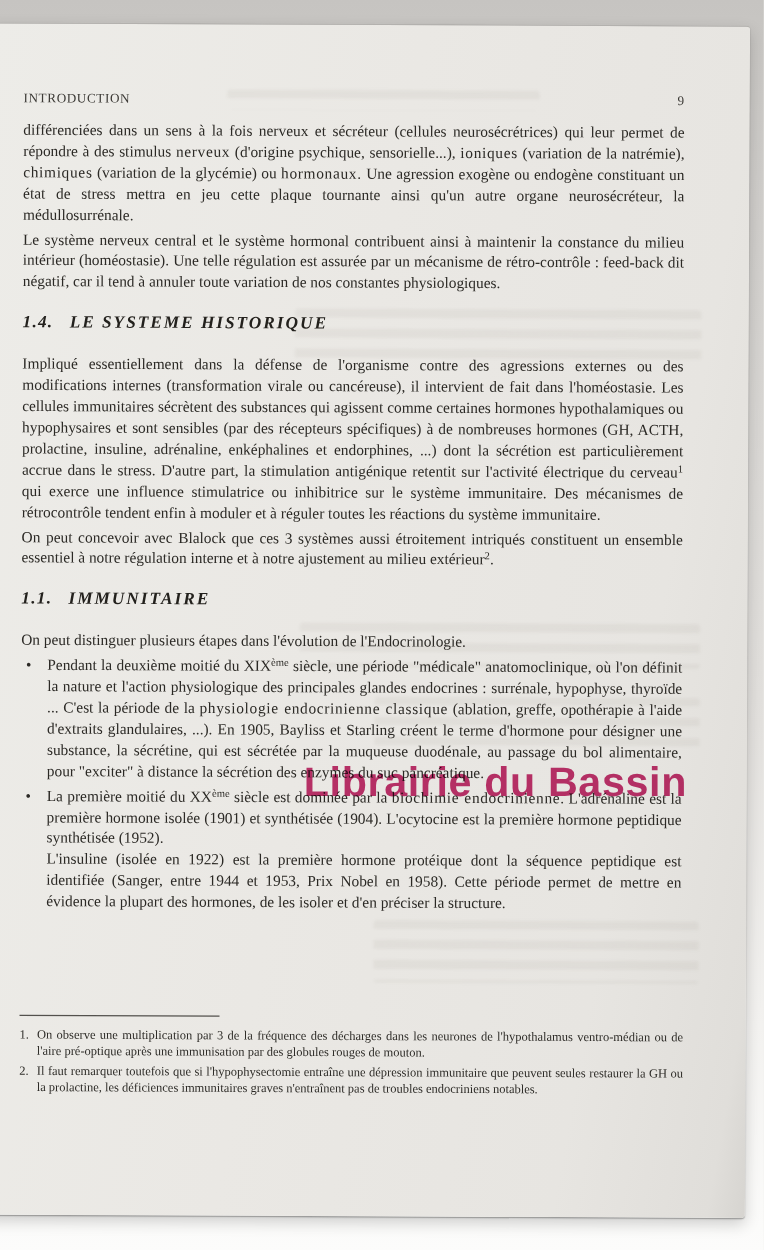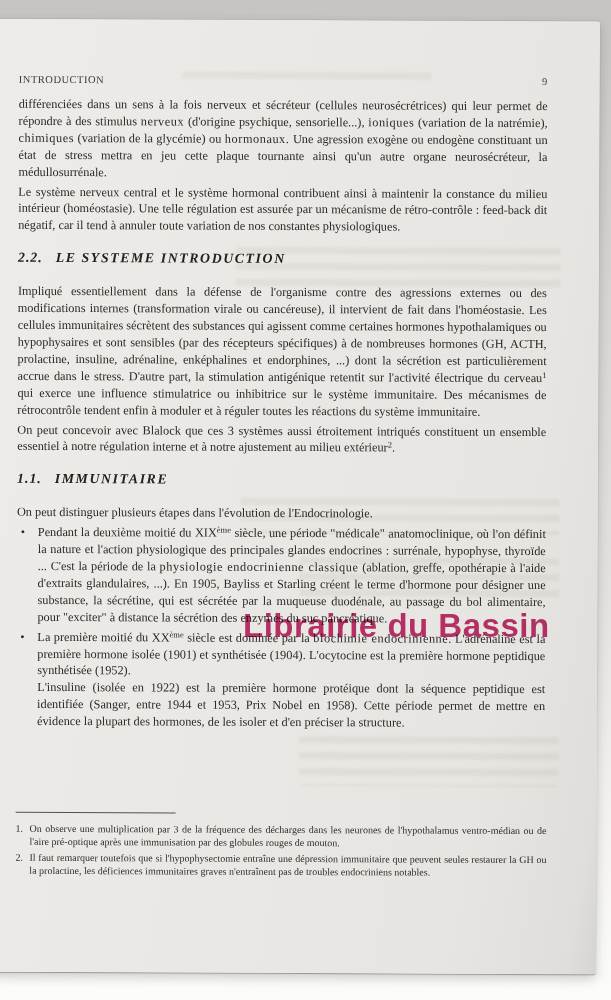--- a/index.html
+++ b/index.html
@@ -51,21 +51,21 @@
   <div class="bleed" style="left:310px;top:716px;width:260px;height:50px;"></div>
 
   <div class="col">
     <div class="pagehead">
       <span>INTRODUCTION</span>
       <span>9</span>
     </div>
     <div>
         <p class="para"><span>différenciées dans un sens à la fois nerveux et sécréteur (cellules neurosécrétrices) qui leur permet de répondre à des stimulus </span><span class="b">nerveux</span><span> (d'origine psychique, sensorielle...), </span><span class="b">ioniques</span><span> (variation de la natrémie), </span><span class="b">chimiques</span><span> (variation de la glycémie) ou </span><span class="b">hormonaux.</span><span> Une agression exogène ou endogène constituant un état de stress mettra en jeu cette plaque tournante ainsi qu'un autre organe neurosécréteur, la médullosurrénale.</span></p>
         <p class="para"><span>Le système nerveux central et le système hormonal contribuent ainsi à maintenir la constance du milieu intérieur (homéostasie). Une telle régulation est assurée par un mécanisme de rétro-contrôle : feed-back dit négatif, car il tend à annuler toute variation de nos constantes physiologiques.</span></p>
-        <div class="h2"><span class="h2num">2.2.</span><span>LE SYSTEME INTRODUCTION</span></div>
+        <div class="h2"><span class="h2num">1.4.</span><span>LE SYSTEME HISTORIQUE</span></div>
         <p class="para"><span>Impliqué essentiellement dans la défense de l'organisme contre des agressions externes ou des modifications internes (transformation virale ou cancéreuse), il intervient de fait dans l'homéostasie. Les cellules immunitaires sécrètent des substances qui agissent comme certaines hormones hypothalamiques ou hypophysaires et sont sensibles (par des récepteurs spécifiques) à de nombreuses hormones (GH, ACTH, prolactine, insuline, adrénaline, enképhalines et endorphines, ...) dont la sécrétion est particulièrement accrue dans le stress. D'autre part, la stimulation antigénique retentit sur l'activité électrique du cerveau</span><span class="sup">1</span><span> qui exerce une influence stimulatrice ou inhibitrice sur le système immunitaire. Des mécanismes de rétrocontrôle tendent enfin à moduler et à réguler toutes les réactions du système immunitaire.</span></p>
         <p class="para"><span>On peut concevoir avec Blalock que ces 3 systèmes aussi étroitement intriqués constituent un ensemble essentiel à notre régulation interne et à notre ajustement au milieu extérieur</span><span class="sup">2</span><span>.</span></p>
         <div class="h2"><span class="h2num">1.1.</span><span>IMMUNITAIRE</span></div>
         <p class="para"><span>On peut distinguer plusieurs étapes dans l'évolution de l'Endocrinologie.</span></p>
         <div class="li">
           <span class="bullet">•</span>
           <span class="li-text"><span>Pendant la deuxième moitié du XIX</span><span class="sup">ème</span><span> siècle, une période "médicale" anatomoclinique, où l'on définit la nature et l'action physiologique des principales glandes endocrines : surrénale, hypophyse, thyroïde ... C'est la période de la </span><span class="b">physiologie endocrinienne classique</span><span> (ablation, greffe, opothérapie à l'aide d'extraits glandulaires, ...). En 1905, Bayliss et Starling créent le terme d'hormone pour désigner une substance, la sécrétine, qui est sécrétée par la muqueuse duodénale, au passage du bol alimentaire, pour "exciter" à distance la sécrétion des enzymes du suc pancréatique.</span></span>
         </div>
         <div class="li">
           <span class="bullet">•</span>

